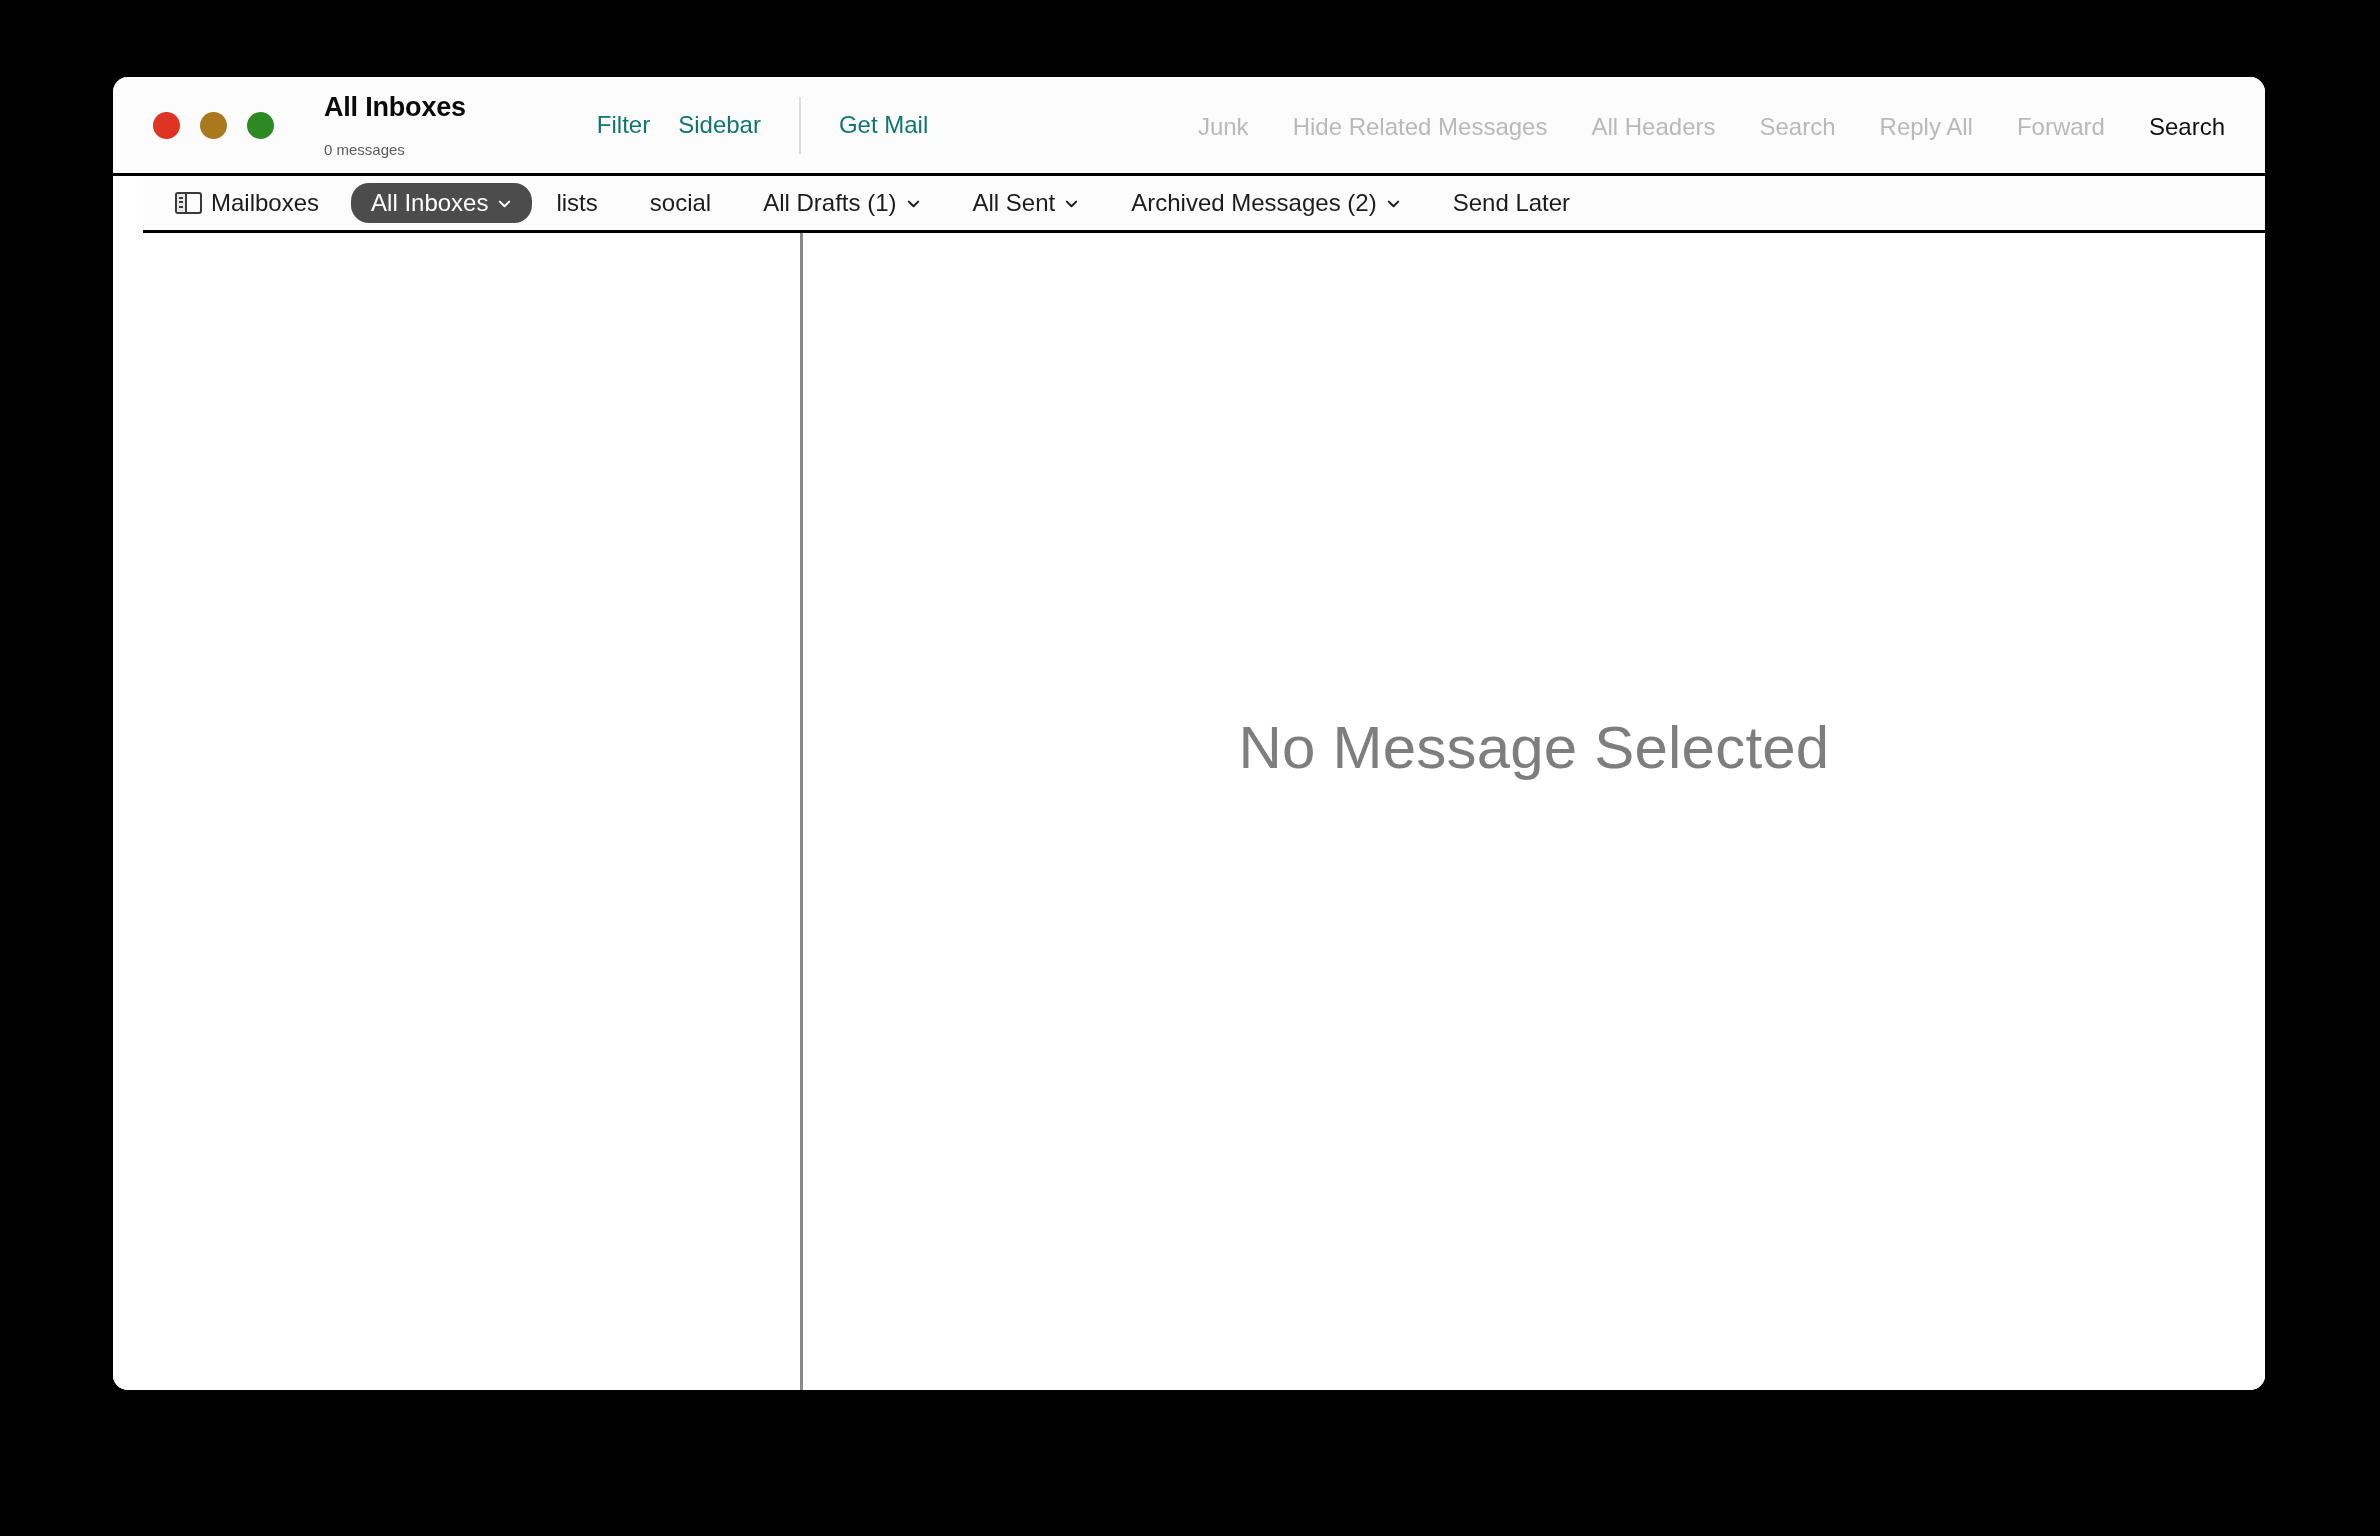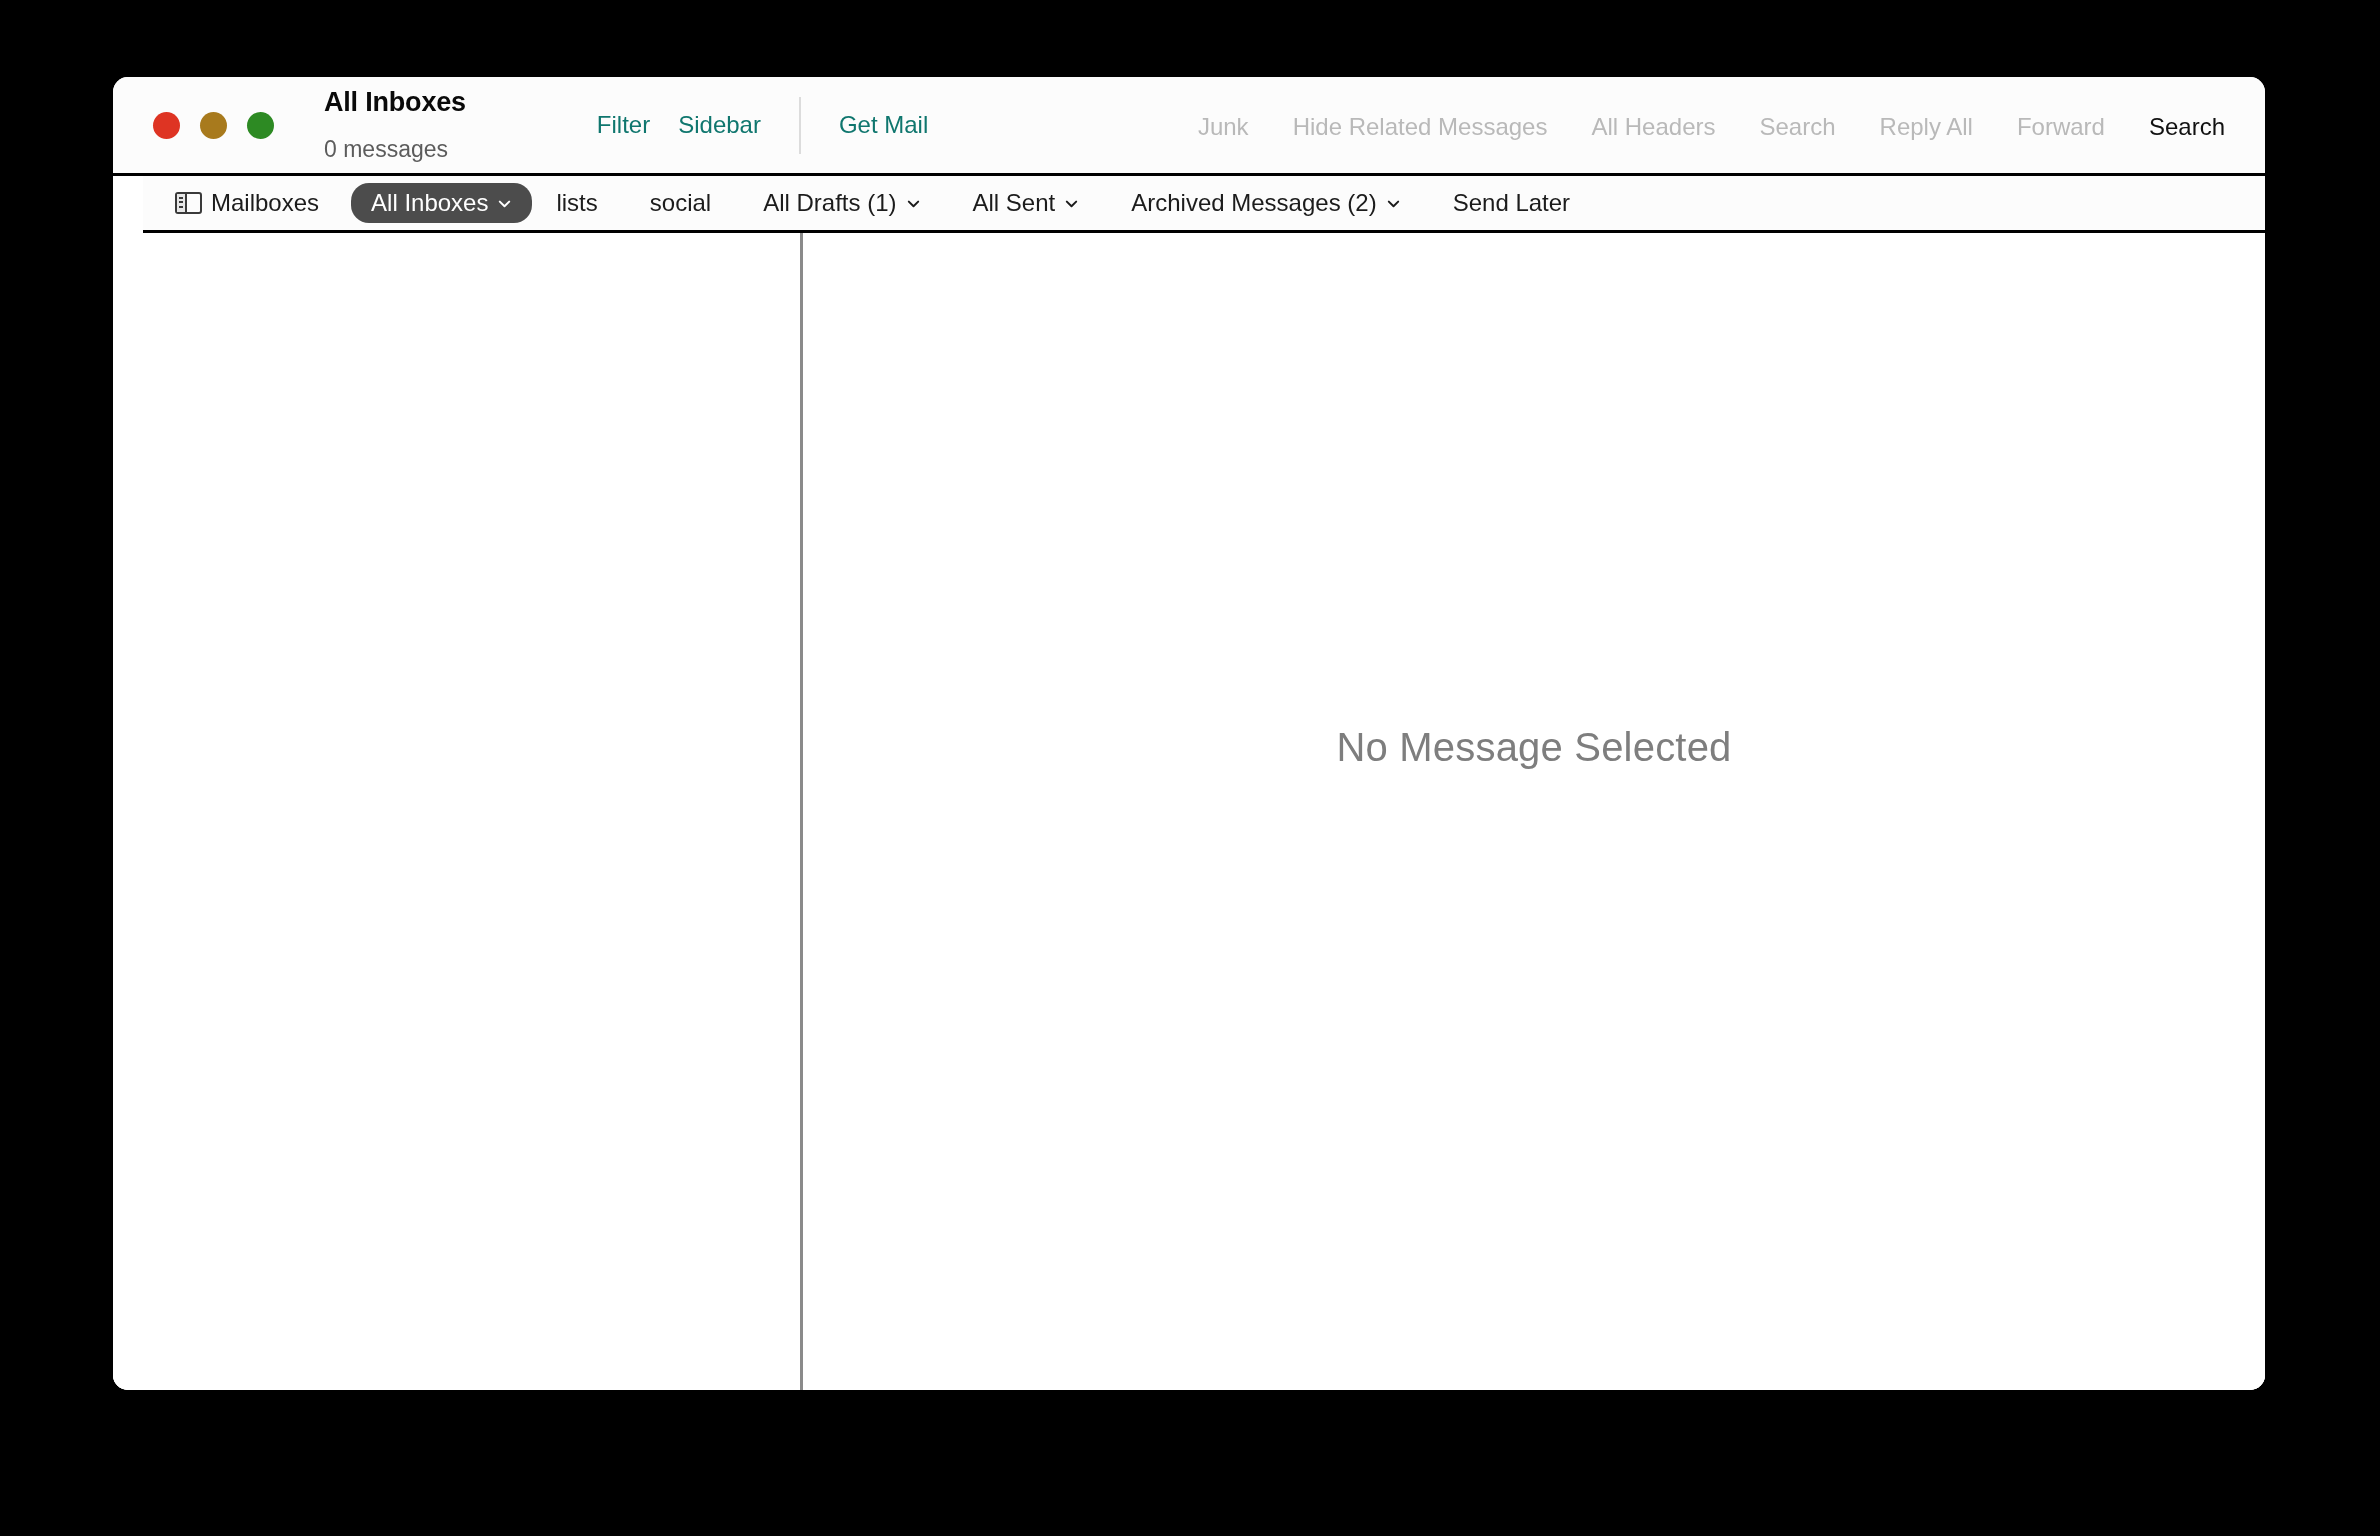--- a/index.html
+++ b/index.html
@@ -69,21 +69,21 @@
     justify-content: center;
     line-height: 1.15;
   }
   .title-main {
     font-size: 27px;
     font-weight: bold;
     color: #0a0a0a;
     letter-spacing: -0.2px;
   }
   .title-sub {
-    font-size: 23px;
+    font-size: 15px;
     font-weight: normal;
     color: #5c5c5c;
     margin-top: 18px;
   }
 
   .toolbar-center {
     display: flex;
     align-items: center;
     margin-left: 117px;
     gap: 0;
@@ -201,21 +201,21 @@
   }
   .message-view {
     flex: 1 1 auto;
     background: #ffffff;
     display: flex;
     align-items: center;
     justify-content: center;
     position: relative;
   }
   .no-message {
-    font-size: 40px;
+    font-size: 60px;
     color: #7e7e7e;
     font-weight: normal;
     letter-spacing: 0.2px;
     position: relative;
     top: -64px;
   }
 </style>
 </head>
 <body>
 

